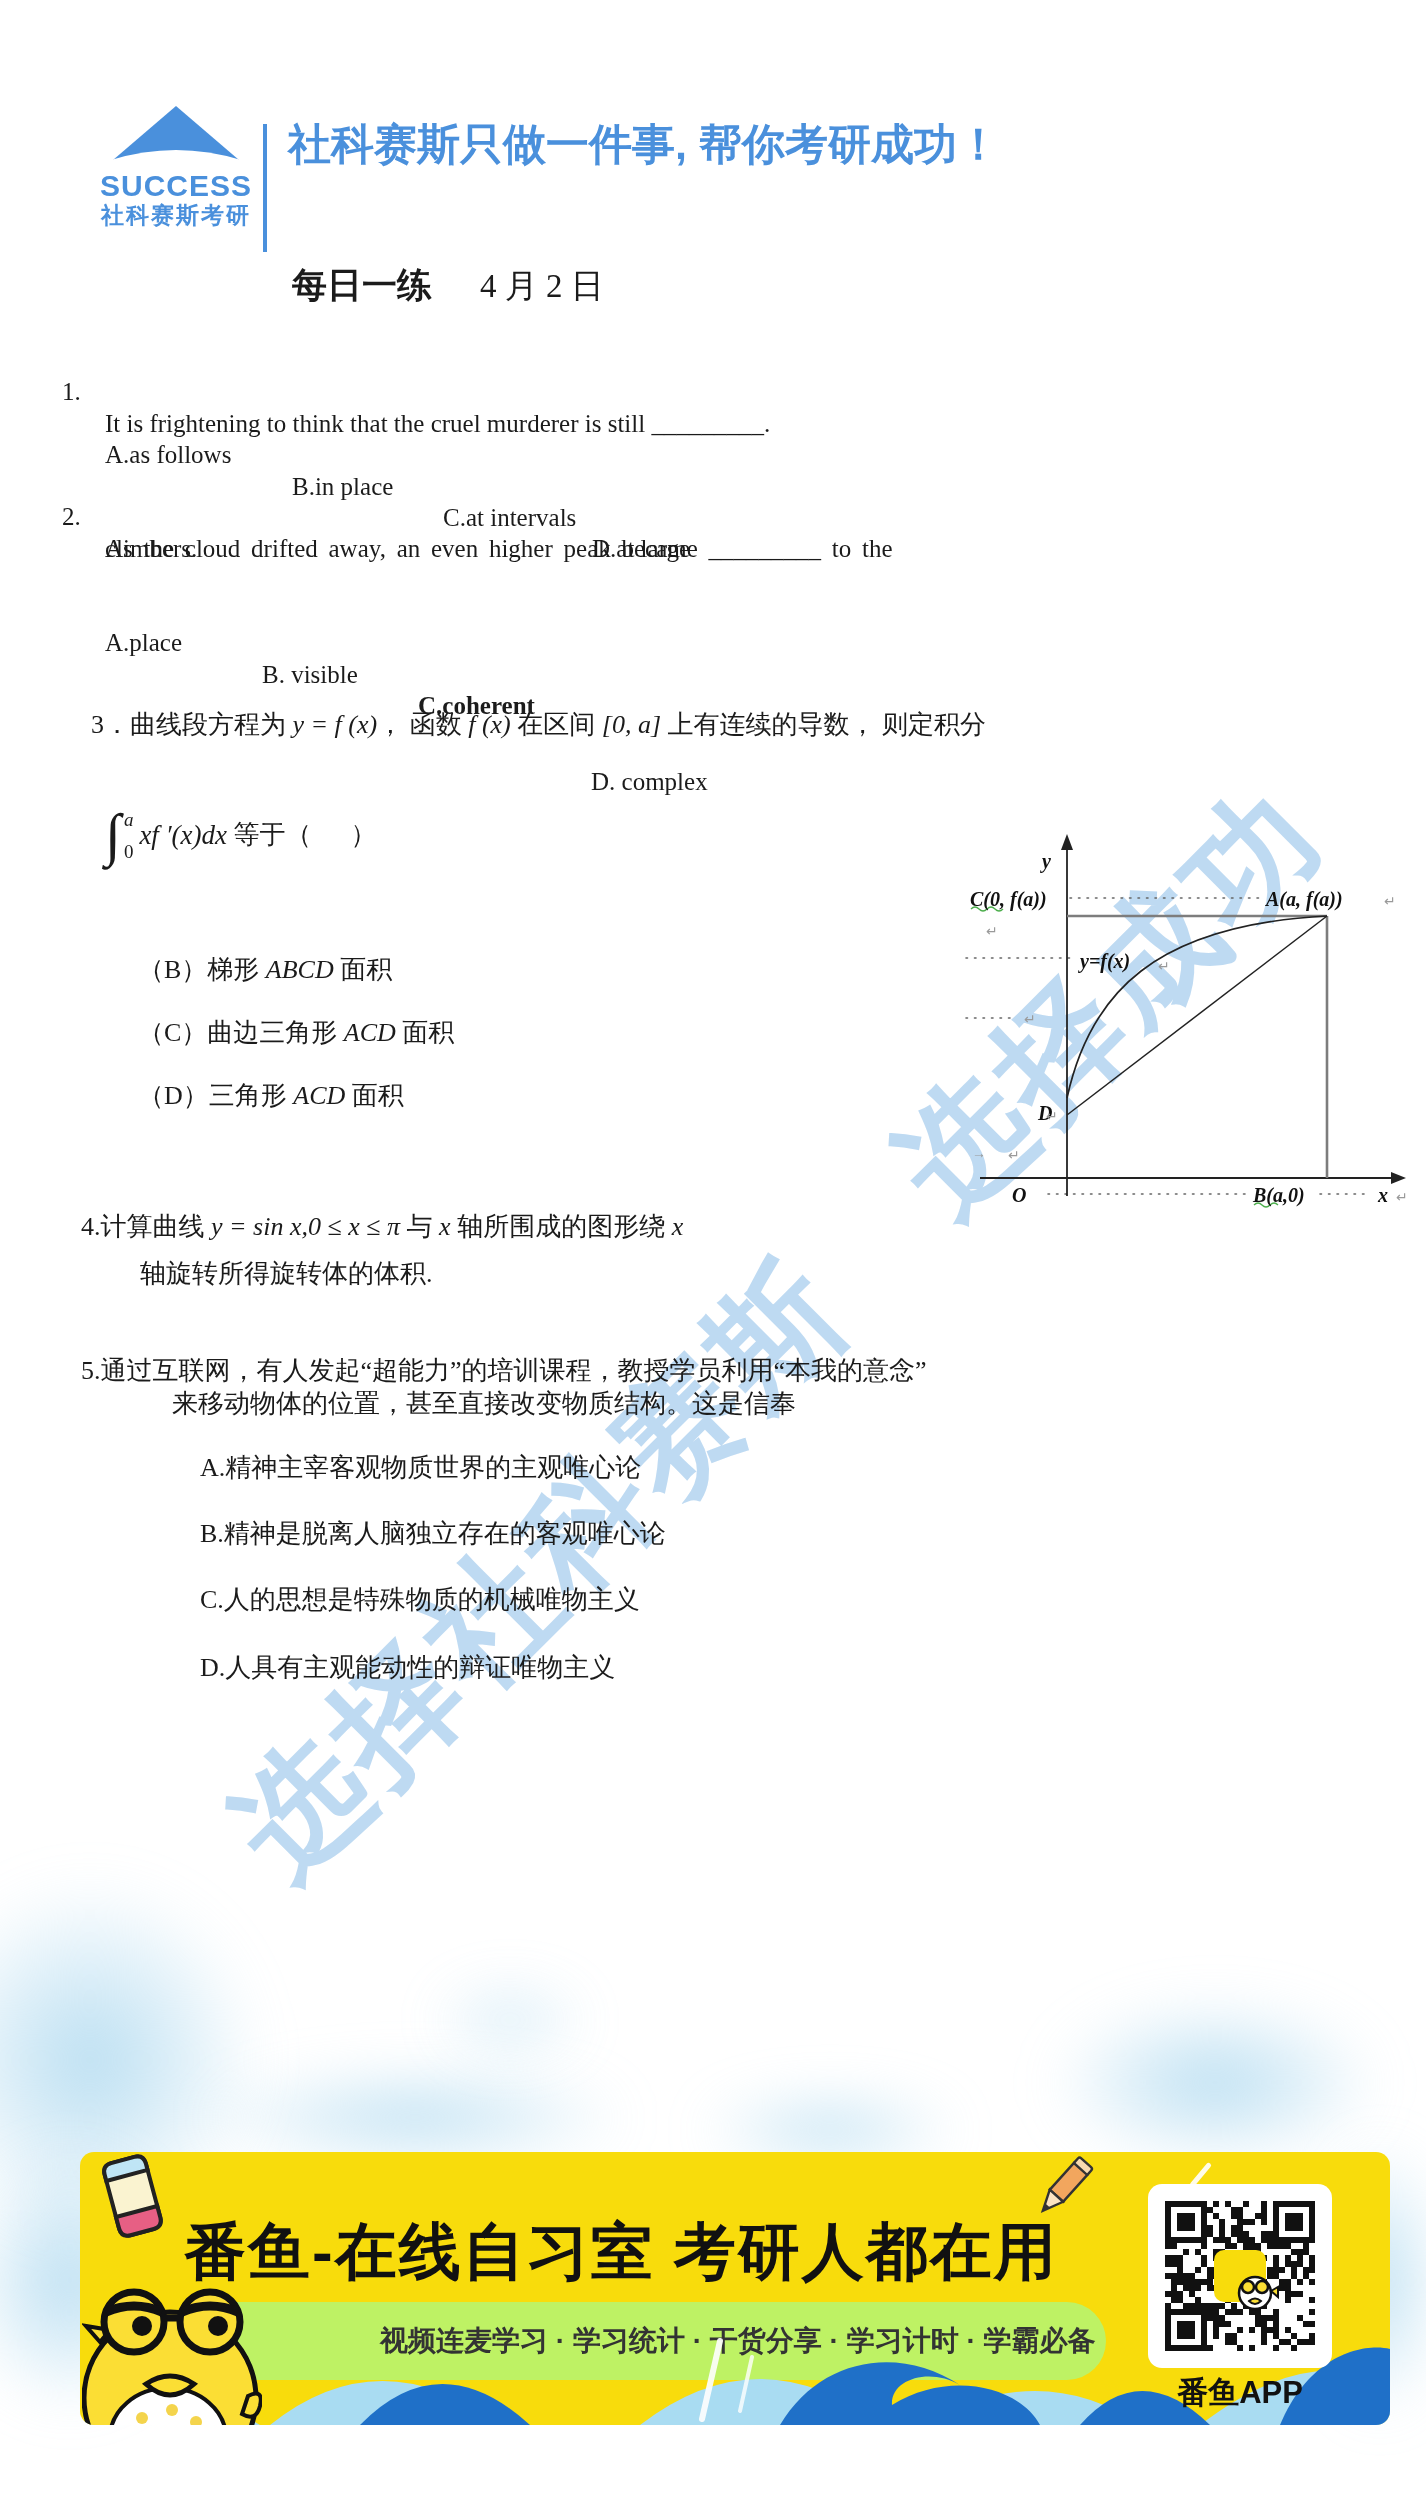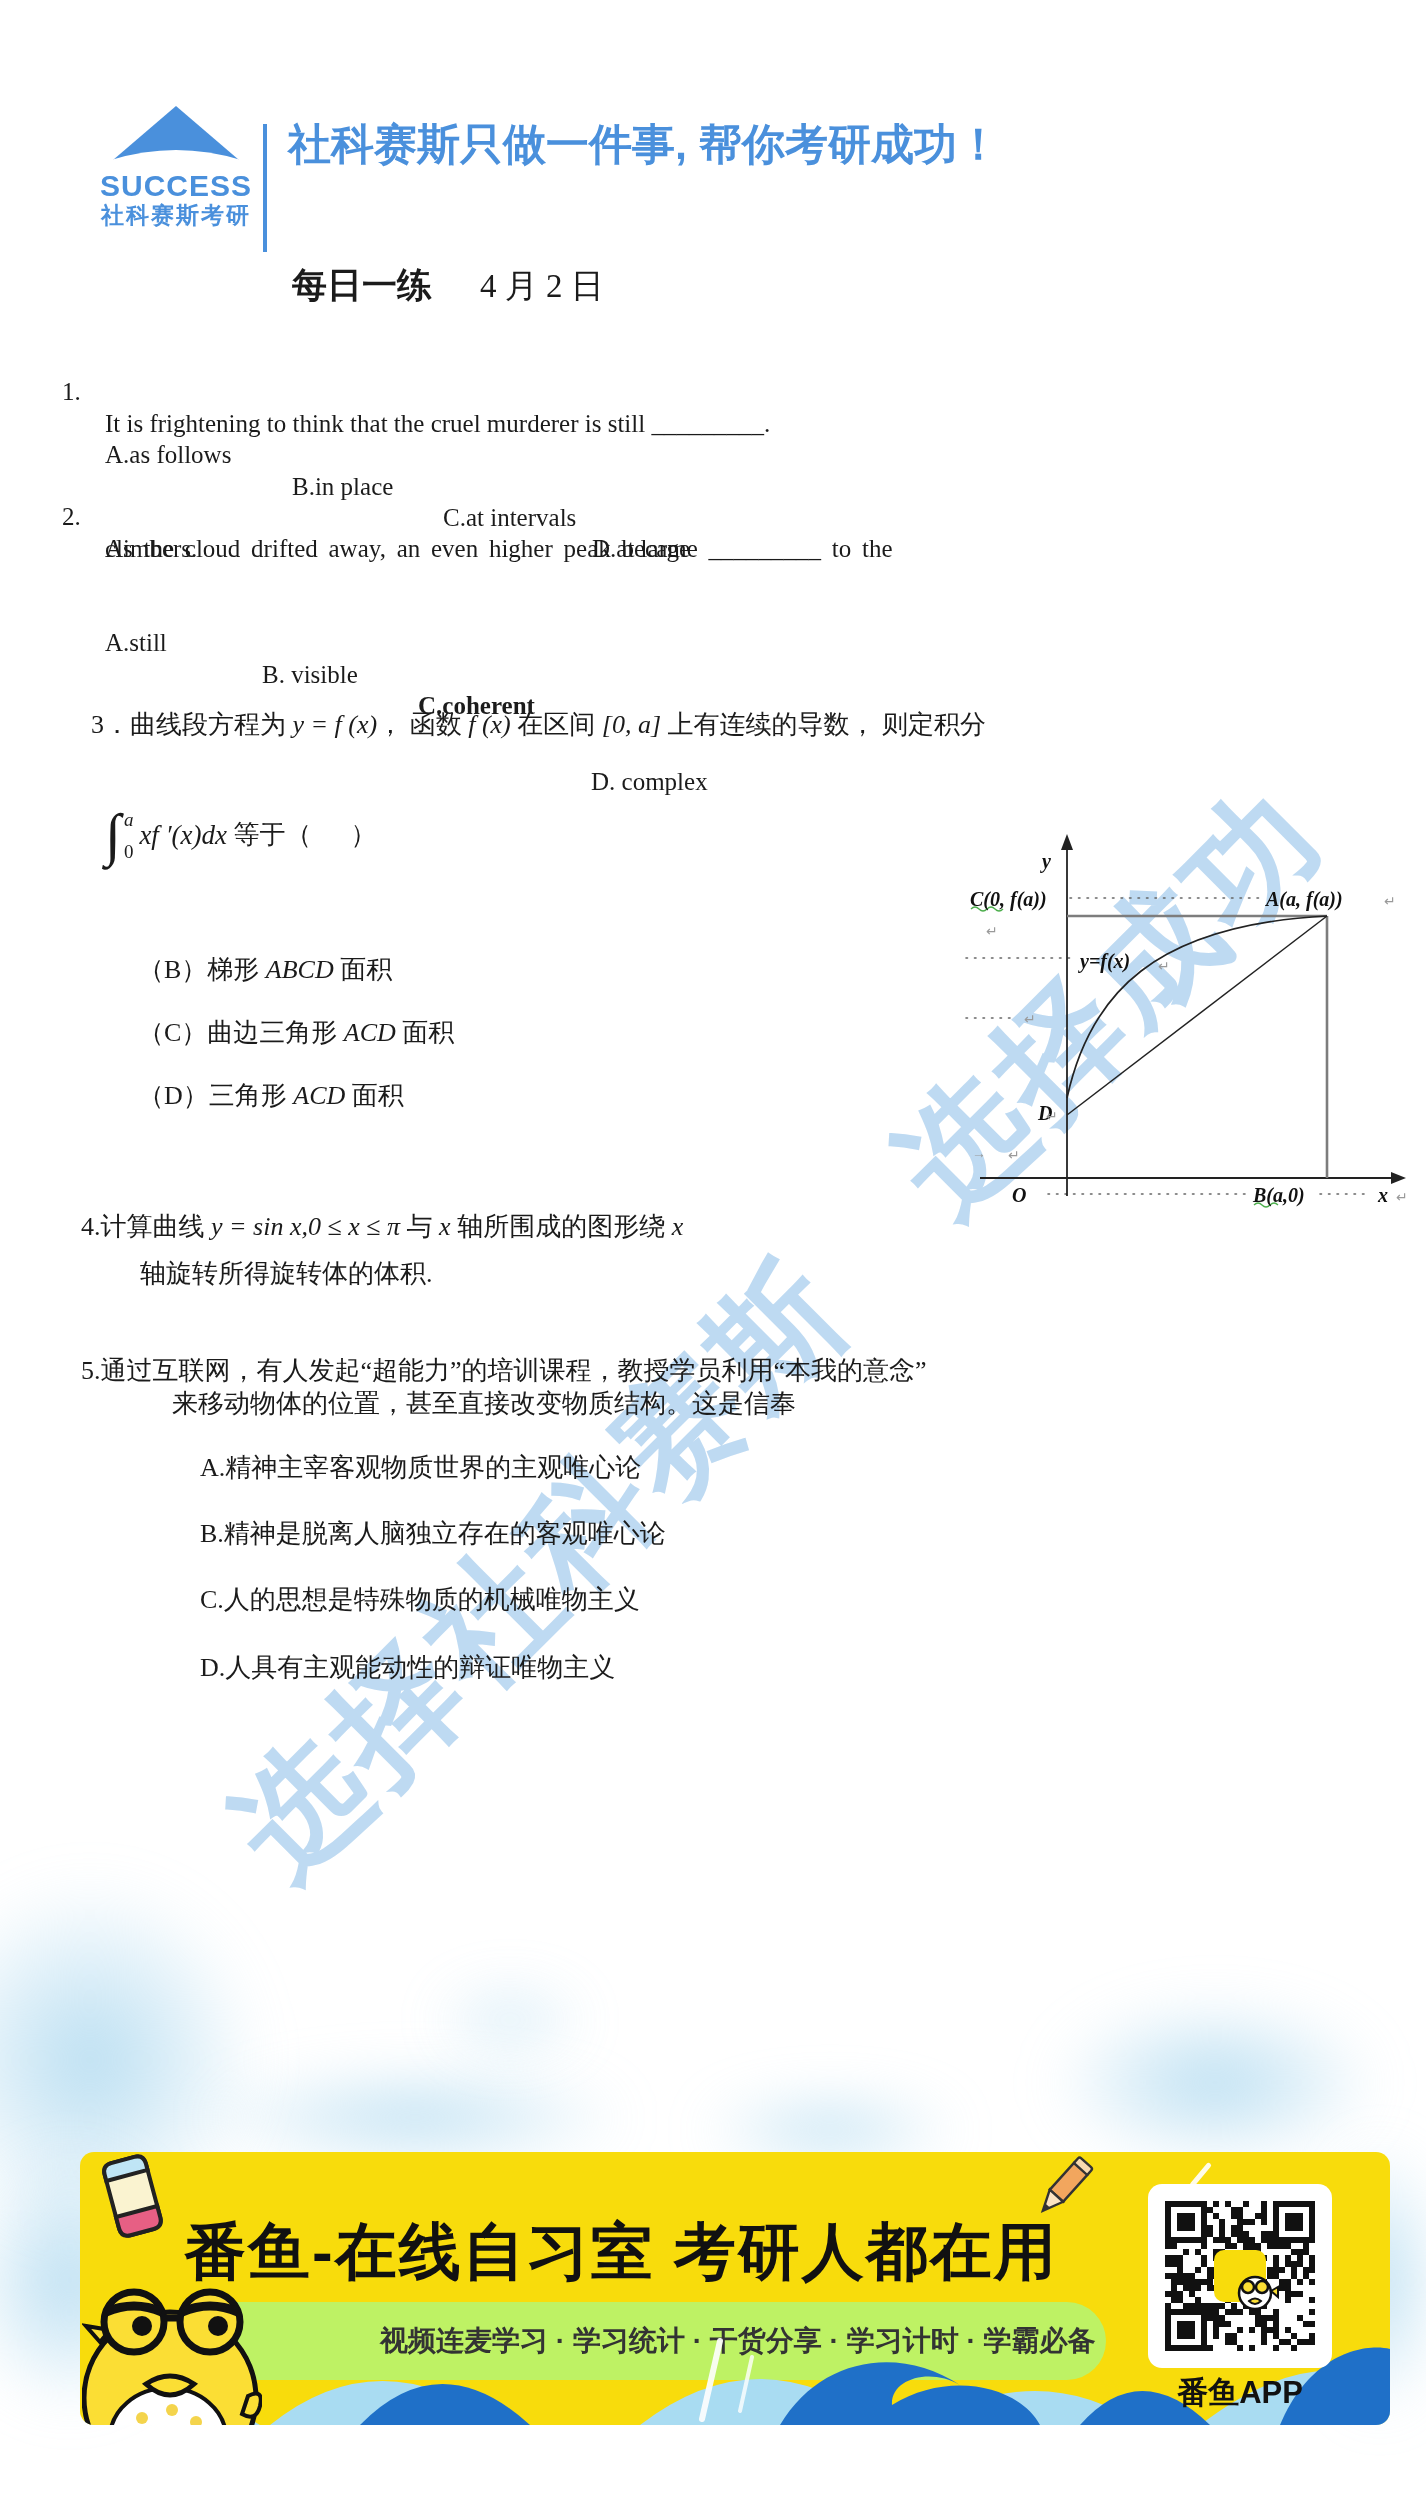--- a/index.html
+++ b/index.html
@@ -101,21 +101,21 @@
     <span class="opt" style="left:443px;">C.at intervals</span>
     <span class="opt" style="left:592px;">D.at large</span>
   </div>
 
   <div class="row ws" style="top:470px;left:0;width:1426px;">
     <span class="abs" style="left:62px;">2.</span>
     <span class="abs" style="left:105px;">As the cloud drifted away, an even higher peak became _________ to the</span>
   </div>
   <div class="row" style="top:533px;left:105px;">climbers.</div>
   <div class="row" style="top:596px;left:0;width:1426px;">
-    <span class="opt" style="left:105px;">A.still</span>
+    <span class="opt" style="left:105px;">A.place</span>
     <span class="opt" style="left:262px;">B. visible</span>
     <span class="opt" style="left:418px;font-weight:bold;">C.coherent</span>
     <span class="opt" style="left:591px;margin-top:45px;">D. complex</span>
   </div>
 
   <div class="row cjk" style="top:676px;left:65px;">
     <span>3．</span><span>曲线段方程为 </span><i>y = f (x)</i><span>， 函数 </span><i>f (x)</i><span> 在区间 </span><i>[0, a]</i><span> 上有连续的导数， 则定积分</span>
   </div>
   <div class="row" style="top:742px;left:105px;">
     <div class="int-row">

